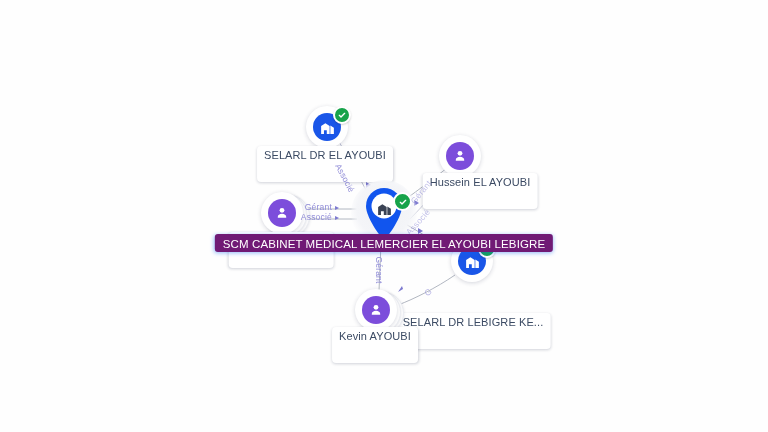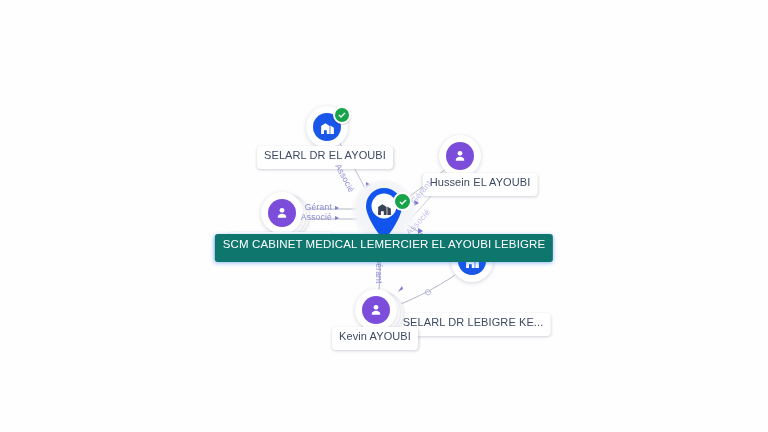--- a/index.html
+++ b/index.html
@@ -86,32 +86,32 @@
   }
 
   
   .nlabel{
     position:absolute;
     transform:translate(-50%,0);
     background:#ffffff;
     color:#3b4a63;
     font-size:11px;
     letter-spacing:.1px;
-    padding:3px 7px 7px;
+    padding:3px 7px 20px;
     border-radius:4px;
     white-space:nowrap;
     box-shadow:0 1px 3px rgba(25,35,70,.20);
     line-height:13px;
   }
   .nlabel.selected{
-    background:#0f766e;
+    background:#701a75;
     color:#ffffff;
     font-size:11.5px;
     font-weight:400;
-    padding:4px 8px 11px;
+    padding:4px 8px 1px;
     border-radius:3px;
     box-shadow:0 1px 4px rgba(13,99,245,.45);
     z-index:40;
   }
 
   
   .elabel{
     position:absolute;
     color:#8e8ad6;
     font-size:8.5px;

